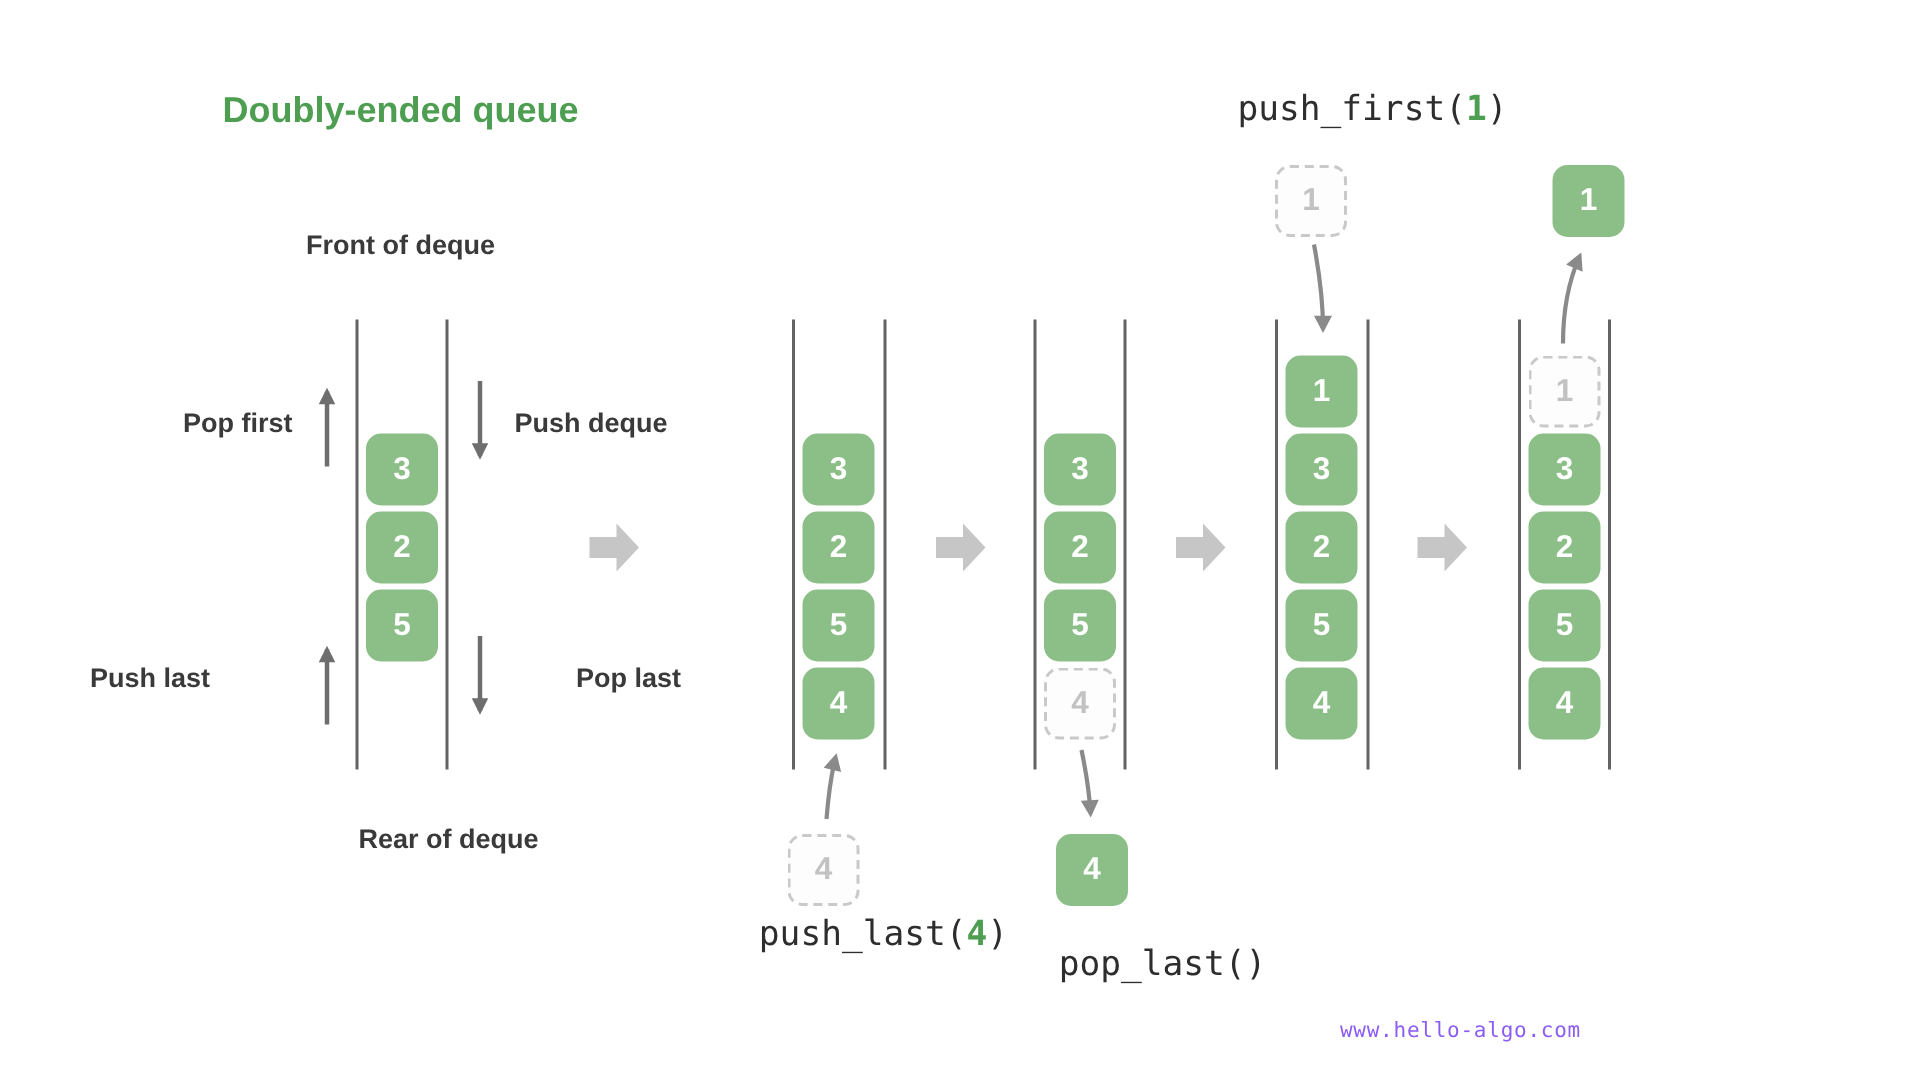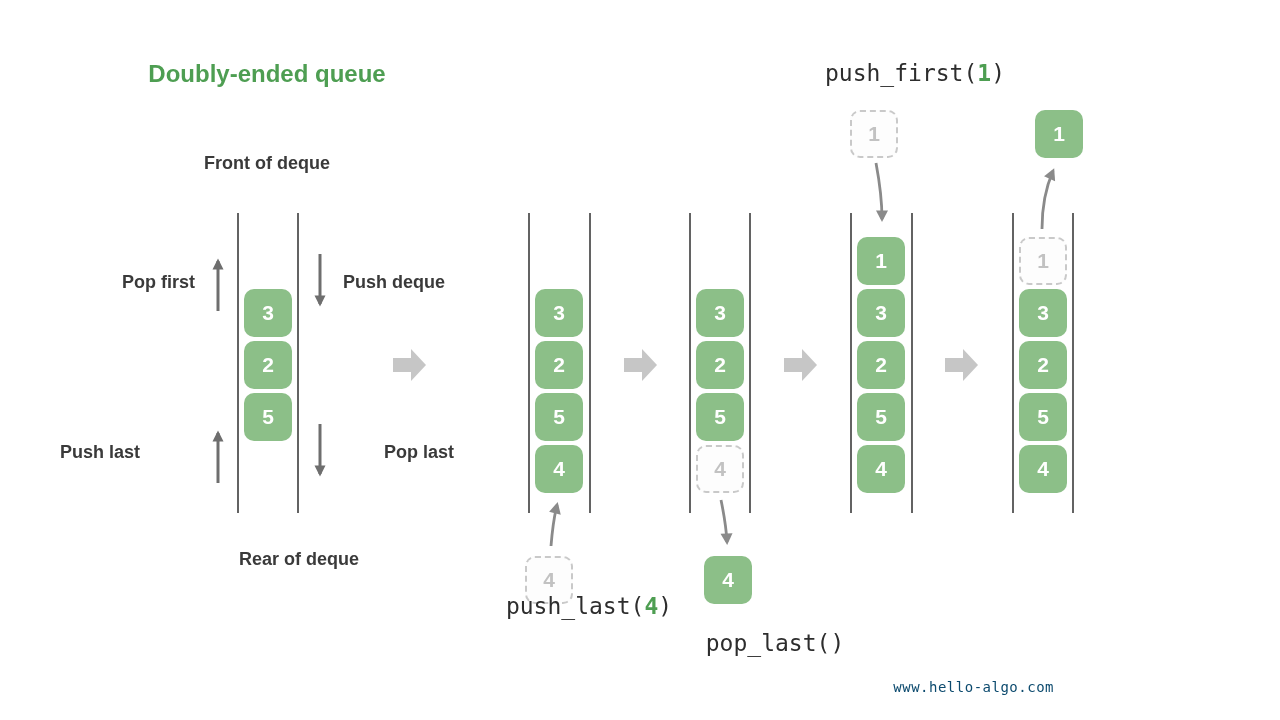--- a/index.html
+++ b/index.html
@@ -64,21 +64,21 @@
     transform: translateX(-50%);
   }
   .code-label .arg { color: #4e9e52; font-weight: bold; }
   .overlay { position: absolute; left: 0; top: 0; pointer-events: none; }
   .watermark {
     position: absolute;
     right: 38px;
     top: 679px;
     font-family: "DejaVu Sans Mono", monospace;
     font-size: 14px;
-    color: #0c4a6e;
+    color: #8b5cf6;
     letter-spacing: 0.5px;
   }
 </style>
 </head>
 <body>
 
 <div class="stage">
 
   <svg class="overlay" width="1280" height="720">
     <defs>
@@ -149,19 +149,19 @@
   <div class="cell" style="left:857px; top:445px;">4</div>
   <div class="cell dashed" style="left:850px; top:110px;">1</div>
 
   <div class="cell dashed" style="left:1019px; top:237px;">1</div>
   <div class="cell" style="left:1019px; top:289px;">3</div>
   <div class="cell" style="left:1019px; top:341px;">2</div>
   <div class="cell" style="left:1019px; top:393px;">5</div>
   <div class="cell" style="left:1019px; top:445px;">4</div>
   <div class="cell" style="left:1035px; top:110px;">1</div>
 
-  <div class="code-label" style="left:589px; top:593px;"><span>push_last(</span><span class="arg">4</span><span>)</span></div>
+  <div class="code-label" style="left:589px; top:610px;"><span>push_last(</span><span class="arg">4</span><span>)</span></div>
   <div class="code-label" style="left:775px; top:630px;">pop_last()</div>
   <div class="code-label" style="left:915px; top:60px;"><span>push_first(</span><span class="arg">1</span><span>)</span></div>
 
   <div class="watermark">www.hello-algo.com</div>
 
 </div>
 
 </body></html>

